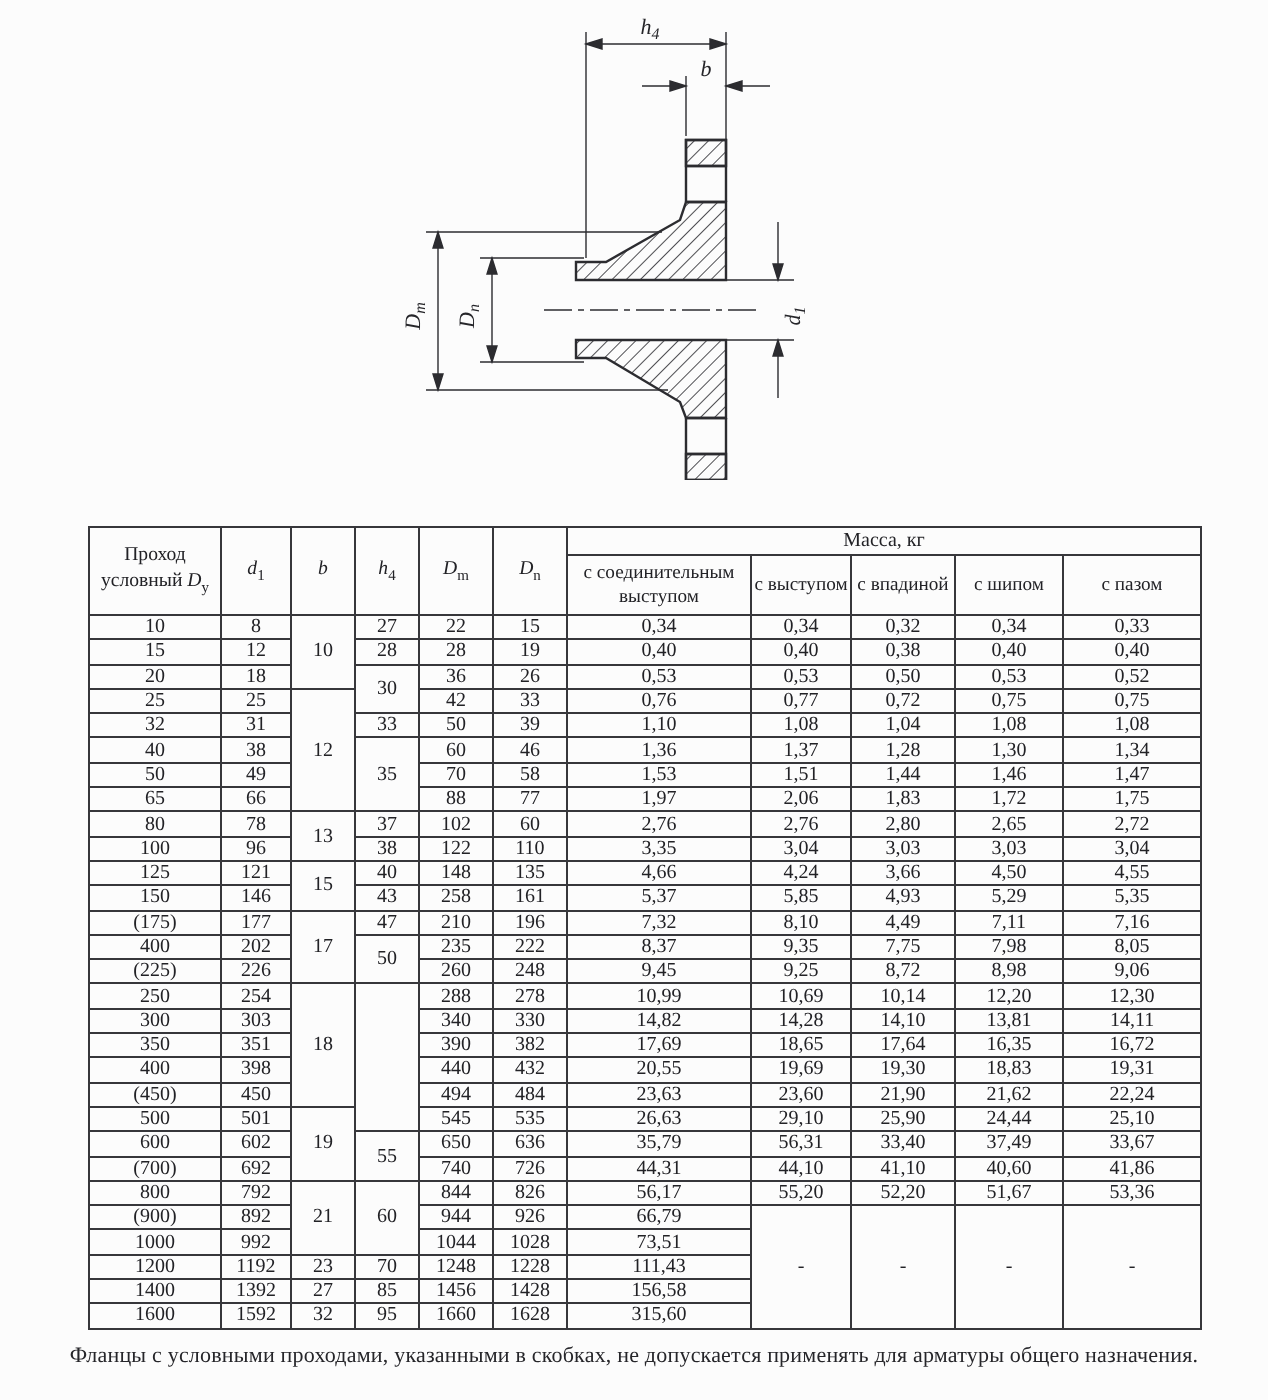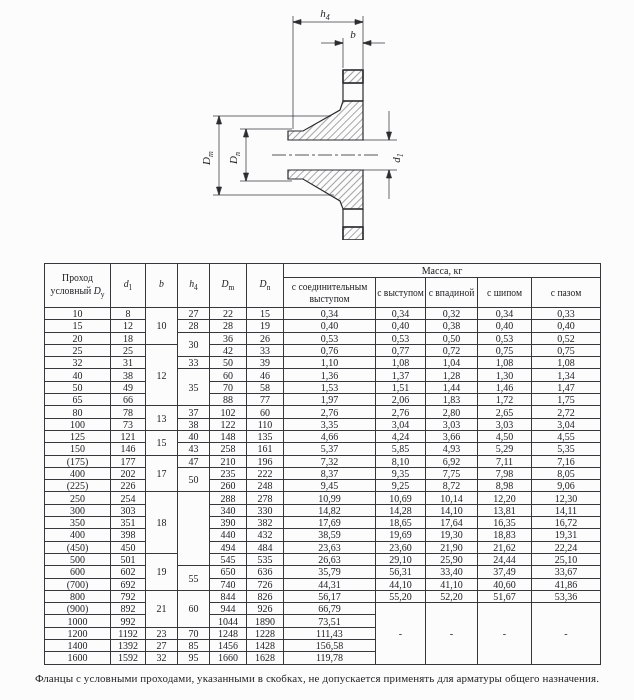--- a/index.html
+++ b/index.html
@@ -257,21 +257,21 @@
           <td>102</td>
           <td>60</td>
           <td>2,76</td>
           <td>2,76</td>
           <td>2,80</td>
           <td>2,65</td>
           <td>2,72</td>
         </tr>
         <tr>
           <td>100</td>
-          <td>73</td>
+          <td>96</td>
           <td>38</td>
           <td>122</td>
           <td>110</td>
           <td>3,35</td>
           <td>3,04</td>
           <td>3,03</td>
           <td>3,03</td>
           <td>3,04</td>
         </tr>
         <tr>
@@ -301,21 +301,21 @@
         </tr>
         <tr>
           <td>(175)</td>
           <td>177</td>
           <td rowspan="3">17</td>
           <td>47</td>
           <td>210</td>
           <td>196</td>
           <td>7,32</td>
           <td>8,10</td>
-          <td>6,92</td>
+          <td>4,49</td>
           <td>7,11</td>
           <td>7,16</td>
         </tr>
         <tr>
           <td>400</td>
           <td>202</td>
           <td rowspan="2">50</td>
           <td>235</td>
           <td>222</td>
           <td>8,37</td>
@@ -368,21 +368,21 @@
           <td>18,65</td>
           <td>17,64</td>
           <td>16,35</td>
           <td>16,72</td>
         </tr>
         <tr>
           <td>400</td>
           <td>398</td>
           <td>440</td>
           <td>432</td>
-          <td>38,59</td>
+          <td>20,55</td>
           <td>19,69</td>
           <td>19,30</td>
           <td>18,83</td>
           <td>19,31</td>
         </tr>
         <tr>
           <td>(450)</td>
           <td>450</td>
           <td>494</td>
           <td>484</td>
@@ -448,21 +448,21 @@
           <td>66,79</td>
           <td rowspan="5">-</td>
           <td rowspan="5">-</td>
           <td rowspan="5">-</td>
           <td rowspan="5">-</td>
         </tr>
         <tr>
           <td>1000</td>
           <td>992</td>
           <td>1044</td>
-          <td>1890</td>
+          <td>1028</td>
           <td>73,51</td>
         </tr>
         <tr>
           <td>1200</td>
           <td>1192</td>
           <td>23</td>
           <td>70</td>
           <td>1248</td>
           <td>1228</td>
           <td>111,43</td>
@@ -476,19 +476,19 @@
           <td>1428</td>
           <td>156,58</td>
         </tr>
         <tr>
           <td>1600</td>
           <td>1592</td>
           <td>32</td>
           <td>95</td>
           <td>1660</td>
           <td>1628</td>
-          <td>119,78</td>
+          <td>315,60</td>
         </tr>
       </tbody>
   </table>
 
   <div class="footnote">Фланцы с условными проходами, указанными в скобках, не допускается применять для арматуры общего назначения.</div>
 </div>
 
 </body></html>

